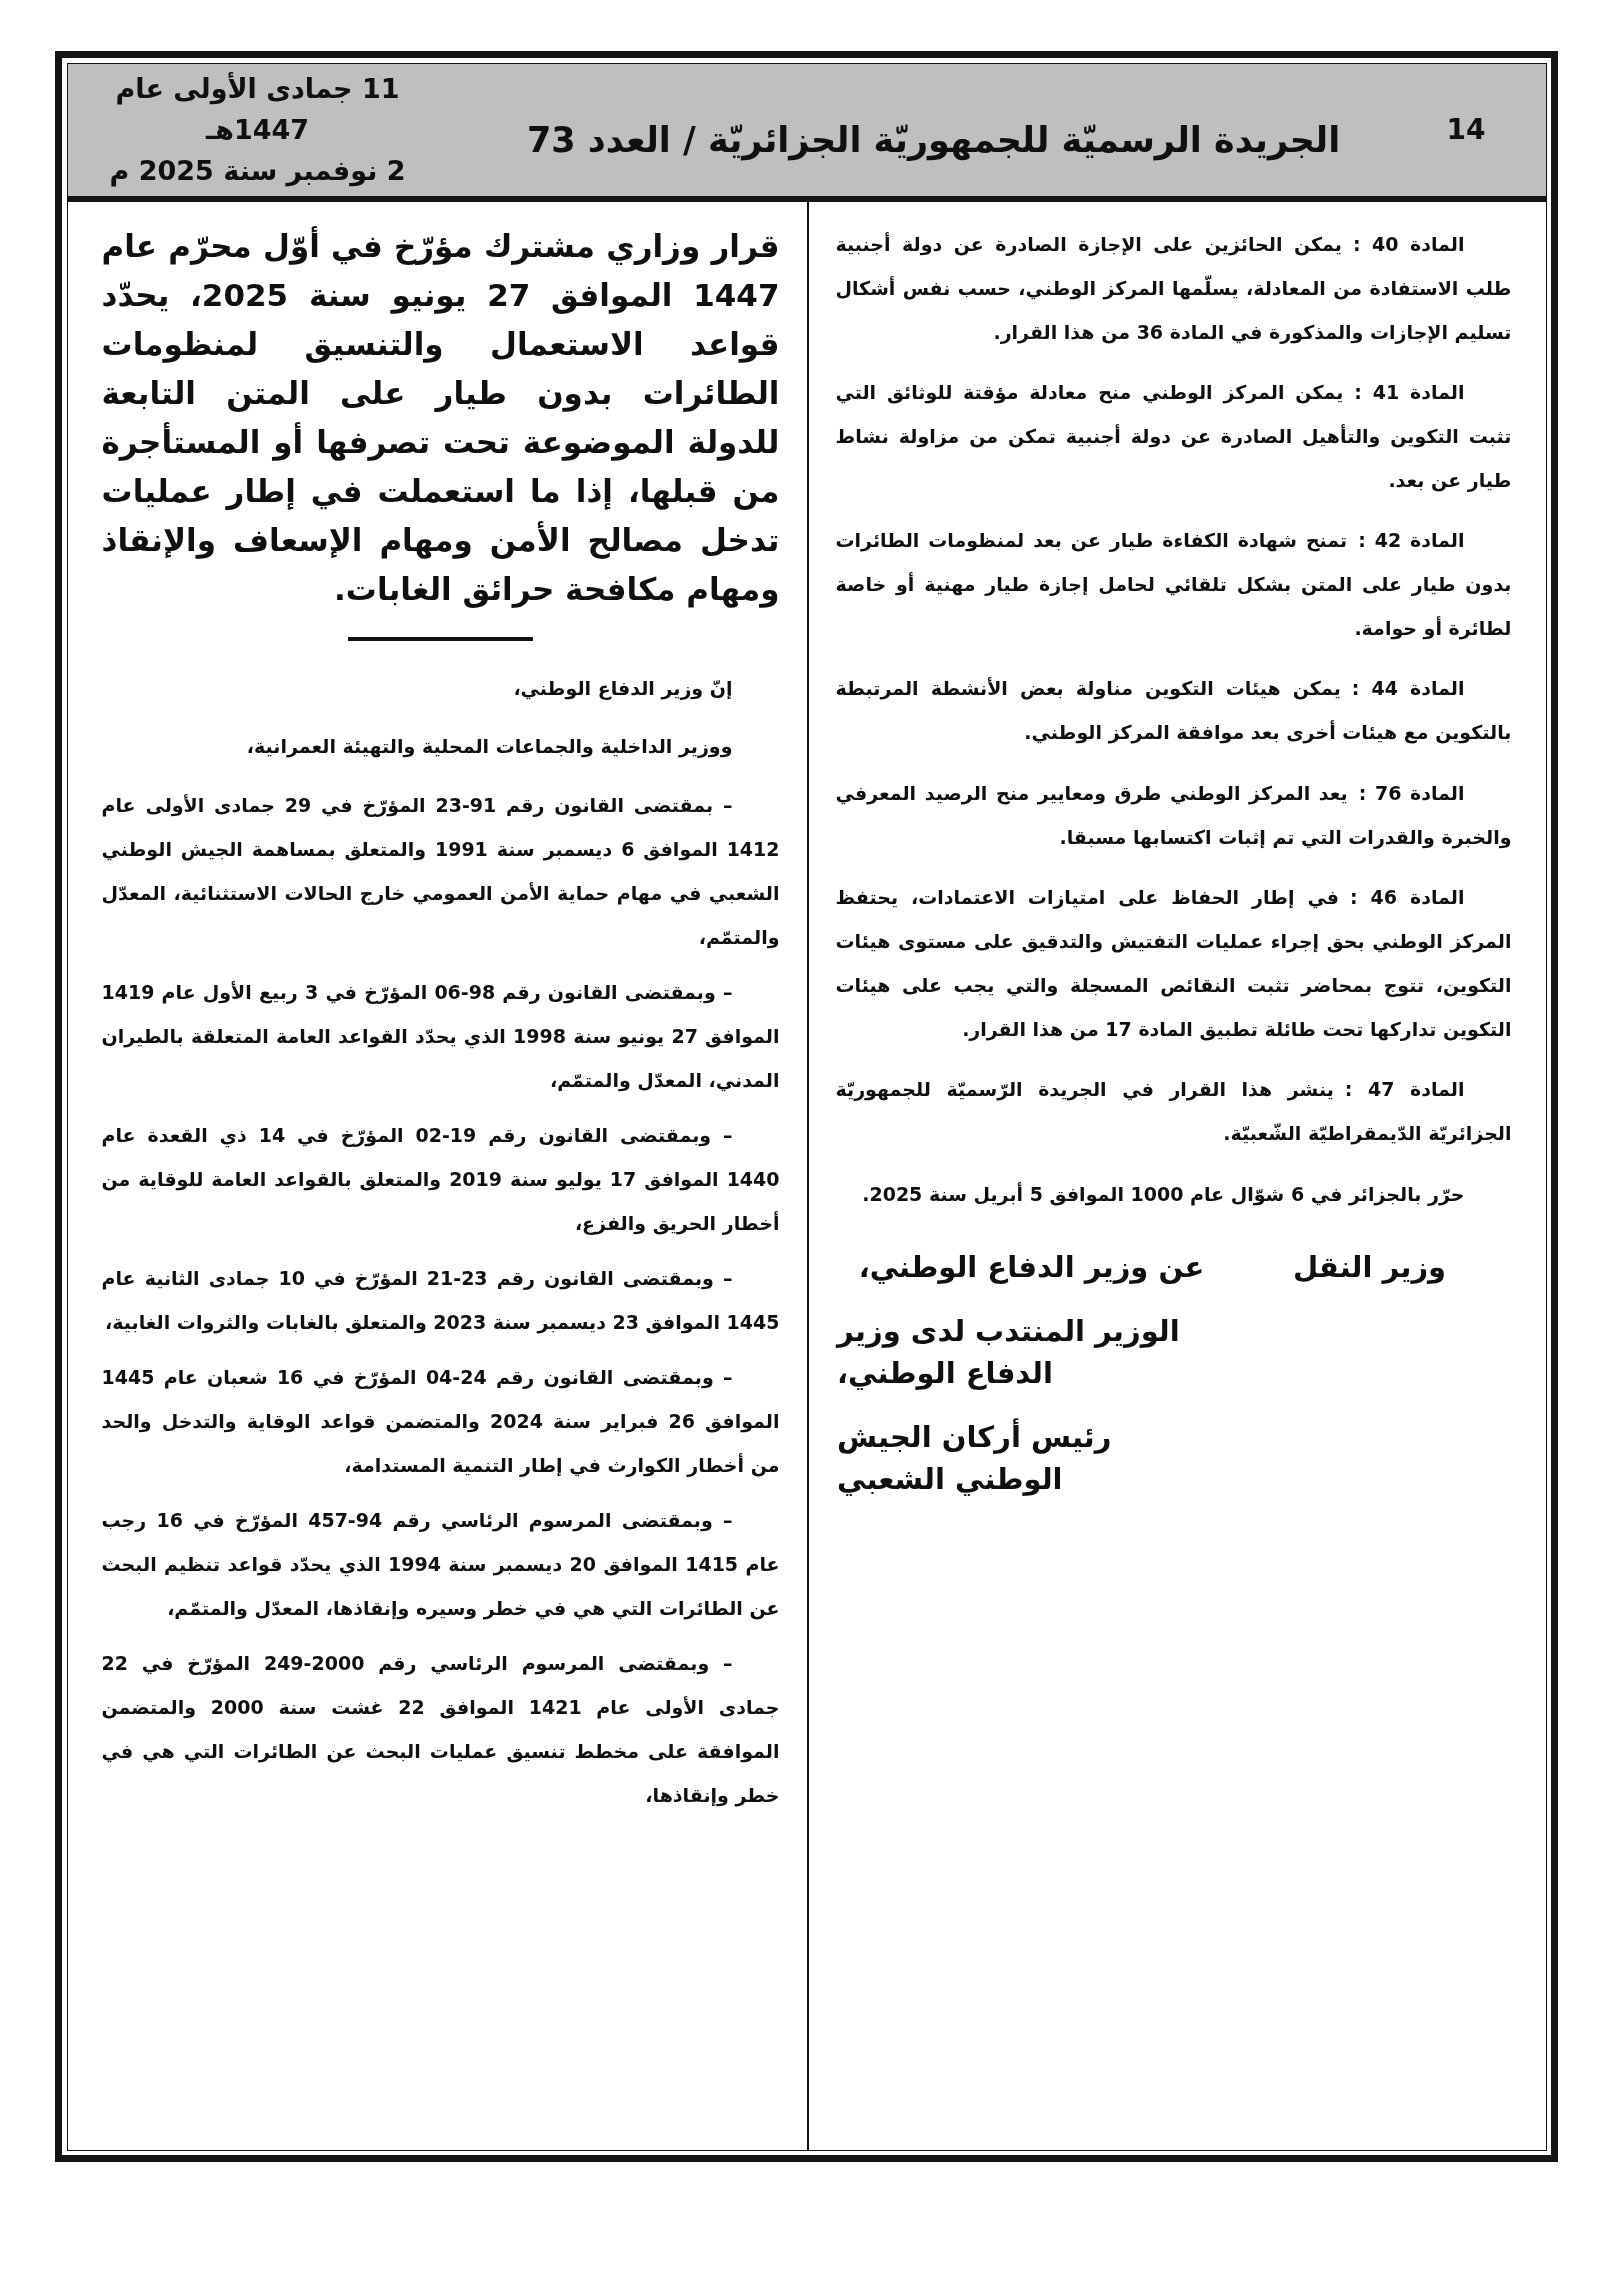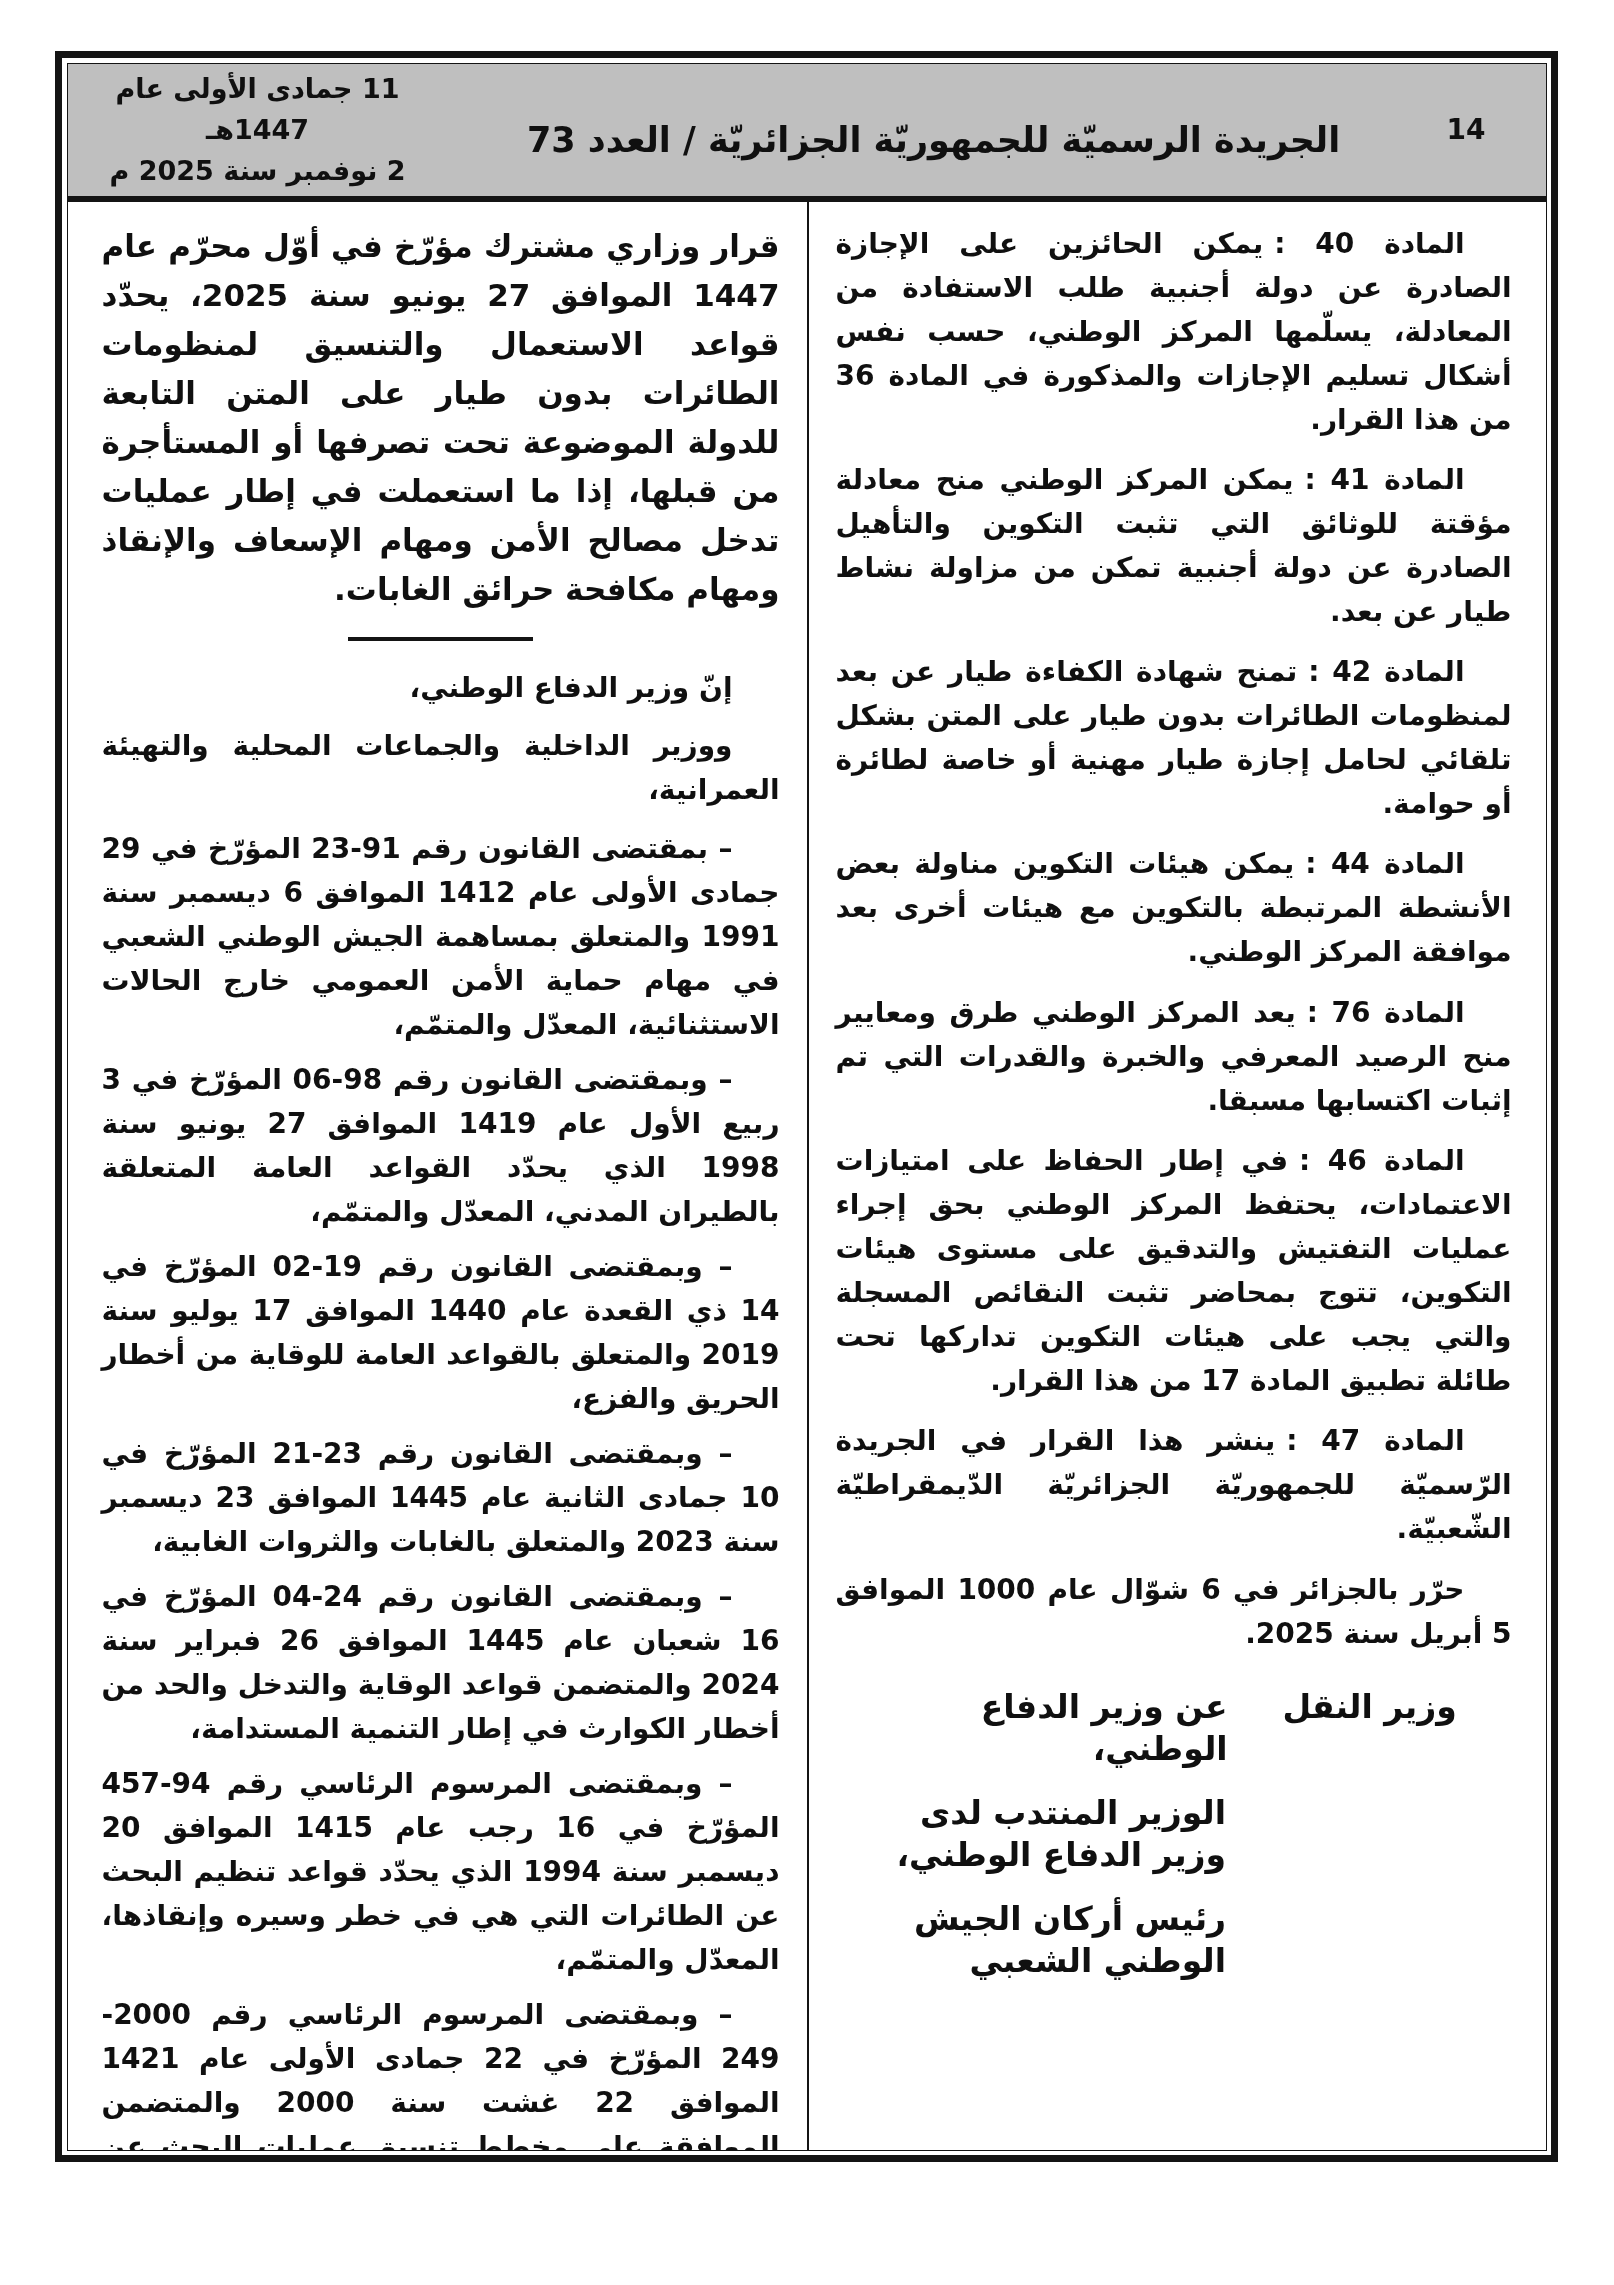--- a/index.html
+++ b/index.html
@@ -22,40 +22,40 @@
   }
   .mast-page{width:72px;text-align:left;font-size:28px;font-weight:bold;direction:ltr;}
   .mast-title{flex:1;text-align:center;font-size:35px;font-weight:bold;direction:rtl;margin-top:20px;}
   .mast-dates{width:326px;text-align:center;font-size:27px;line-height:41px;font-weight:bold;direction:rtl;}
   
   .columns{flex:1;display:flex;direction:rtl;overflow:hidden;}
   .col{width:50%;box-sizing:border-box;overflow:hidden;}
   .col-right{border-left:2.7px solid #141414;padding:20px 34px 0 27px;}
   .col-left{padding:20px 27px 0 34px;}
   
-  p{margin:0;direction:rtl;text-align:justify;font-size:28px;line-height:44px;font-weight:bold;}
+  p{margin:0;direction:rtl;text-align:justify;font-size:19px;line-height:44px;font-weight:bold;}
   .indent{text-indent:47px;}
   .article{margin:0 0 16.3px;}
   .article-label{margin-left:11px;}
   .closing{margin:5.4px 0 27px;}
   .decree-title{font-size:31px;line-height:49px;margin:0 0 5.4px;}
   .title-separator{width:185px;height:3.6px;background:#141414;margin:23.5px auto 25px;}
   .preamble-line{margin:0 0 14.5px;}
   .visa{margin:0 0 11px;}
   
   .signatures{display:flex;direction:rtl;margin-top:14.5px;min-height:425px;}
   .sig-col-transport{
     width:42%;display:flex;flex-direction:column;justify-content:space-between;
     align-items:center;padding:3.6px 0 16.3px;
   }
   .sig-col-defense{
     width:58%;display:flex;flex-direction:column;align-items:center;
     gap:22px;padding:3.6px 0 9px;
   }
-  .sig-col-defense p,.sig-col-transport p{text-align:right;font-size:33px;line-height:42px;}
+  .sig-col-defense p,.sig-col-transport p{text-align:left;font-size:29px;line-height:42px;}
   .sig-narrow{max-width:389px;}
 </style>
 </head>
 <body>
 
 <div class="page-frame">
   <div class="page-frame-inner">
 
     <div class="masthead">
       <div class="mast-page">14</div>

